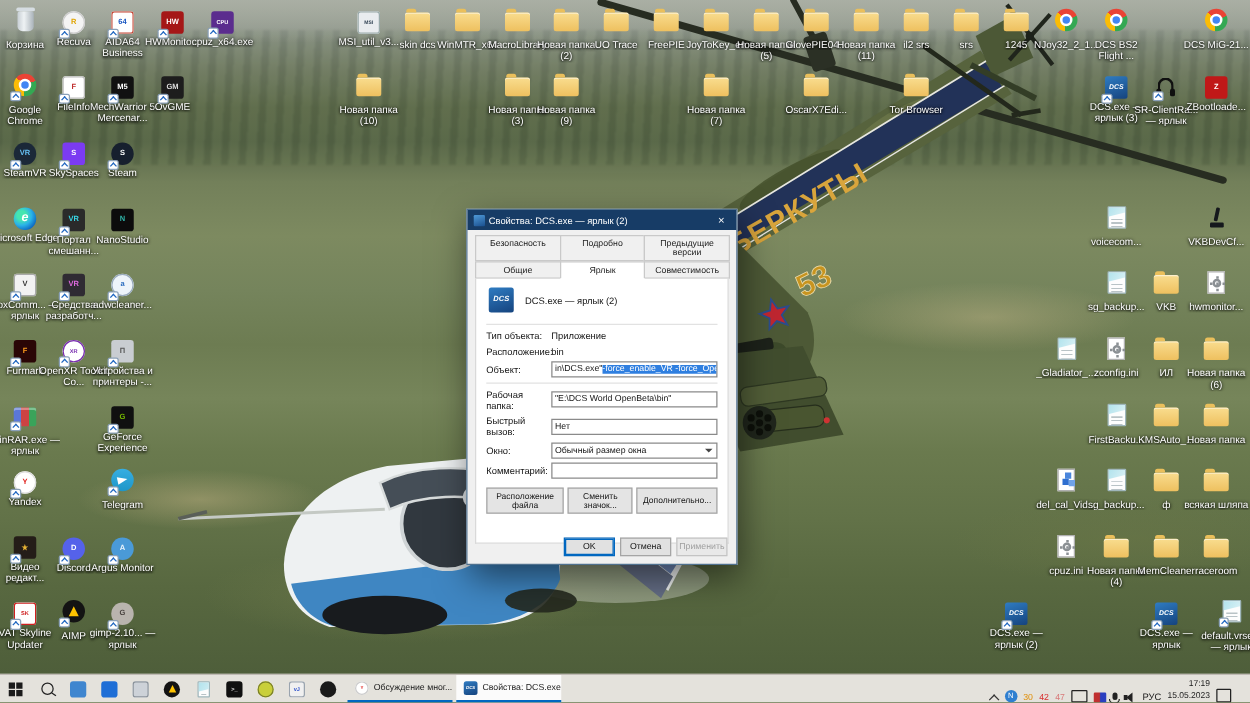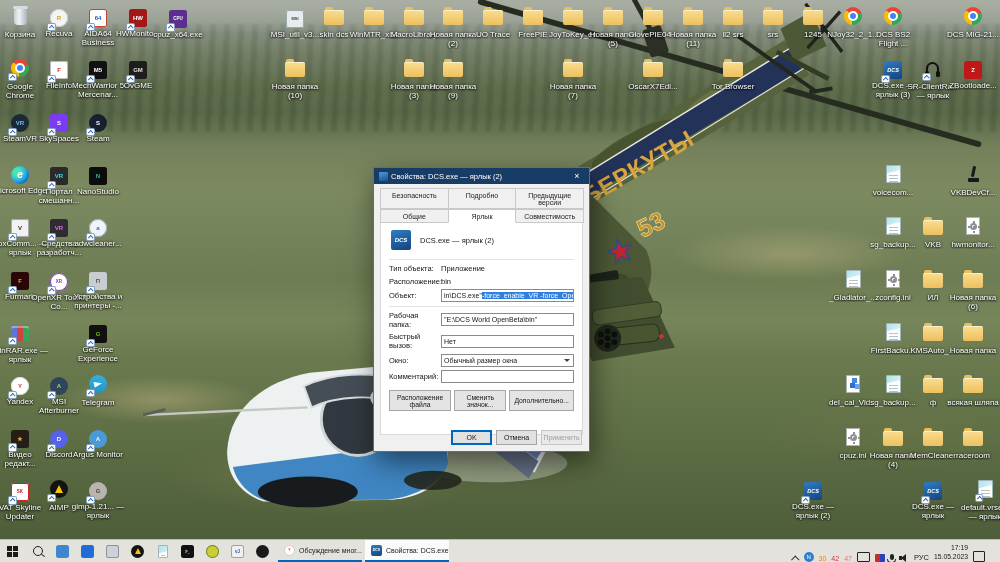--- a/index.html
+++ b/index.html
@@ -330,24 +330,20 @@
           <span class="sbadge"></span>
         </span><div class="dlabel">WinRAR.exe — ярлык</div></div>
       <div class="dicon" style="left: 70px; top: 322px;"><span class="gwrap">
           <span class="glyph g-tile" style="background: rgb(16, 16, 16); color: rgb(118, 185, 0);">G</span>
           <span class="sbadge"></span>
         </span><div class="dlabel">GeForce Experience</div></div>
       <div class="dicon" style="left: -8px; top: 374px;"><span class="gwrap">
           <span class="glyph g-circle" style="background: rgb(255, 255, 255); color: rgb(224, 36, 32); box-shadow: rgb(221, 221, 221) 0px 0px 0px 1px inset;">Y</span>
           <span class="sbadge"></span>
         </span><div class="dlabel">Yandex</div></div>
-      <div class="dicon" style="left: 31px; top: 374px;"><span class="gwrap">
-          <span class="glyph g-circle" style="background: rgb(48, 68, 92); color: rgb(159, 212, 104);">A</span>
-          <span class="sbadge"></span>
-        </span><div class="dlabel">MSI Afterburner</div></div>
       <div class="dicon" style="left: 70px; top: 374px;"><span class="gwrap">
           <span class="glyph g-tg"></span>
           <span class="sbadge"></span>
         </span><div class="dlabel">Telegram</div></div>
       <div class="dicon" style="left: -8px; top: 427px;"><span class="gwrap">
           <span class="glyph g-tile" style="background: rgb(36, 29, 24); color: rgb(232, 180, 52);">★</span>
           <span class="sbadge"></span>
         </span><div class="dlabel">Видео редакт...</div></div>
       <div class="dicon" style="left: 31px; top: 427px;"><span class="gwrap">
           <span class="glyph g-circle" style="background: rgb(85, 98, 234); color: rgb(255, 255, 255);">D</span>
@@ -361,21 +357,21 @@
           <span class="glyph g-tile" style="background: rgb(255, 255, 255); color: rgb(208, 32, 32); box-shadow: rgb(208, 32, 32) 0px 0px 0px 1px inset; font-size: 4.5px;">SK</span>
           <span class="sbadge"></span>
         </span><div class="dlabel">VAT Skyline Updater</div></div>
       <div class="dicon" style="left: 31px; top: 479px;"><span class="gwrap">
           <span class="glyph g-aimp"></span>
           <span class="sbadge"></span>
         </span><div class="dlabel">AIMP</div></div>
       <div class="dicon" style="left: 70px; top: 479px;"><span class="gwrap">
           <span class="glyph g-circle" style="background: rgb(185, 180, 174); color: rgb(74, 68, 64);">G</span>
           <span class="sbadge"></span>
-        </span><div class="dlabel">gimp-1.21... — ярлык</div></div>
+        </span><div class="dlabel">gimp-2.10... — ярлык</div></div>
       <div class="dicon" style="left: 267px; top: 6px;"><span class="gwrap">
           <span class="glyph g-tile" style="background: rgb(233, 236, 239); color: rgb(51, 68, 85); box-shadow: rgb(153, 170, 170) 0px 0px 0px 1px inset; font-size: 4px;">MSI</span>
         </span><div class="dlabel">MSI_util_v3...</div></div>
       <div class="dicon" style="left: 306px; top: 6px;"><span class="gwrap">
           <span class="glyph g-folder"></span>
         </span><div class="dlabel">skin dcs</div></div>
       <div class="dicon" style="left: 346px; top: 6px;"><span class="gwrap">
           <span class="glyph g-folder"></span>
         </span><div class="dlabel">WinMTR_x64</div></div>
       <div class="dicon" style="left: 386px; top: 6px;"><span class="gwrap">

